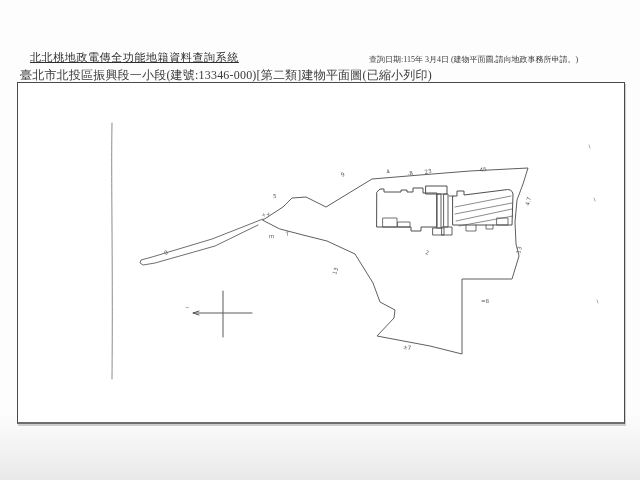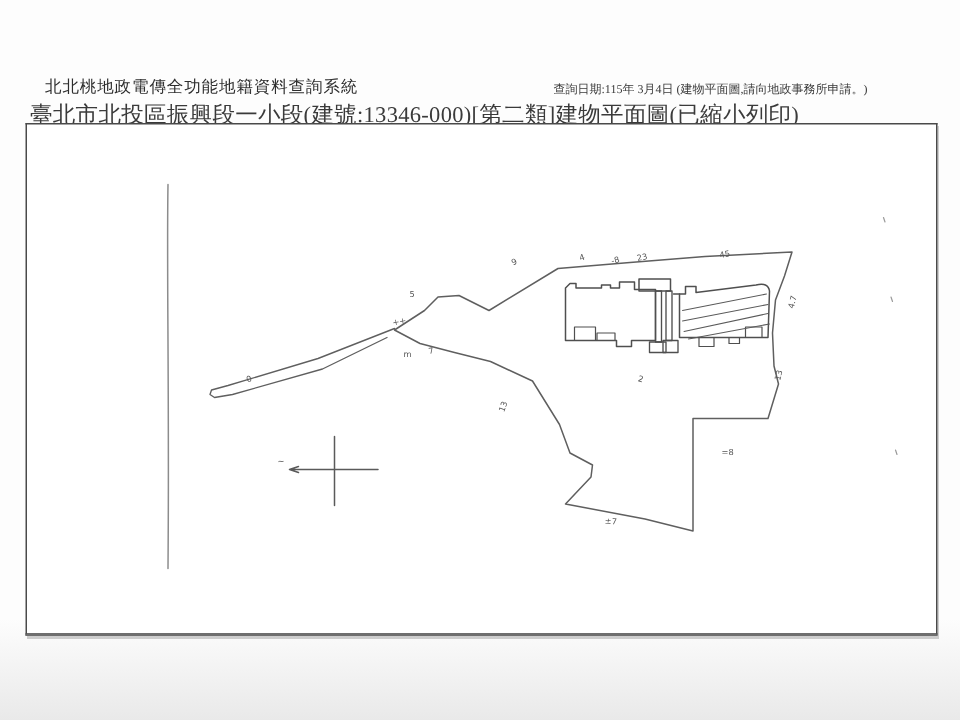--- a/index.html
+++ b/index.html
@@ -3,25 +3,25 @@
 <meta charset="utf-8">
 <style>
   html,body{margin:0;padding:0;}
   body{
     width:640px;height:480px;overflow:hidden;position:relative;
     background:linear-gradient(#fdfdfd 0%, #fdfdfd 86%, #e9e9e9 100%);
     font-family:"Liberation Serif", serif;
   }
   .hdr-sys{
     position:absolute;left:30px;top:50px;
-    font-size:11px;color:#2e2e2e;letter-spacing:0.6px;white-space:nowrap;
+    font-size:11px;color:#2e2e2e;letter-spacing:0.6px;white-space:nowrap;text-decoration:underline;
   }
   .hdr-doc{
     position:absolute;left:20px;top:67px;
-    font-size:15px;color:#3a3a3a;letter-spacing:0.2px;white-space:nowrap;text-align:right;
+    font-size:12px;color:#3a3a3a;letter-spacing:0.2px;white-space:nowrap;text-align:right;
   }
   .hdr-note{
     position:absolute;left:369px;top:54px;
     font-size:8px;color:#3a3a3a;white-space:nowrap;
   }
   .plan-frame{
     position:absolute;left:17px;top:82px;width:606px;height:339px;
     background:#ffffff;
     border:1px solid #4a4a4a;
     border-bottom:2px solid #6e6e6e;

